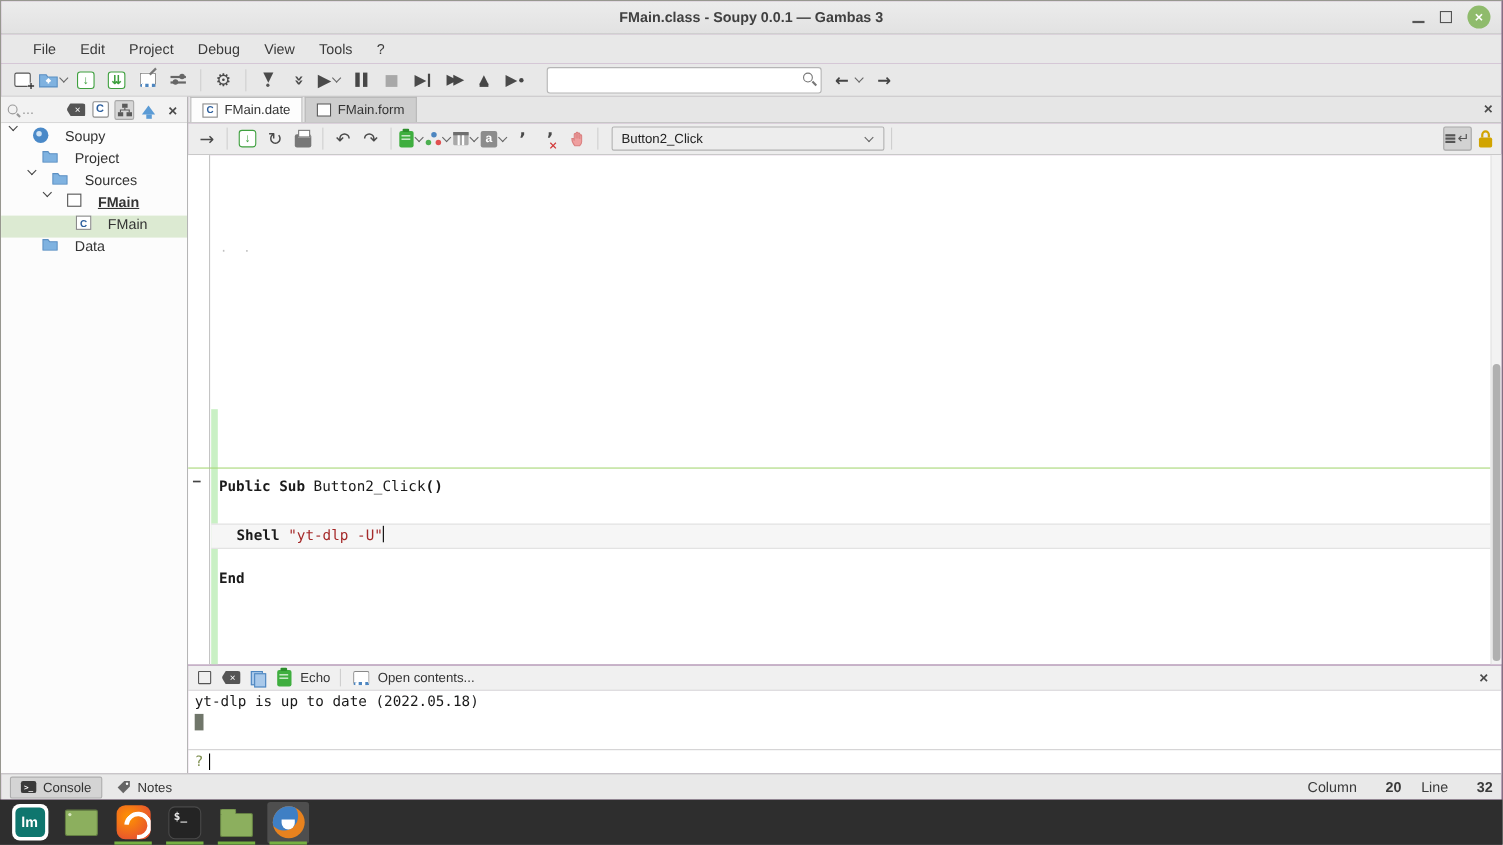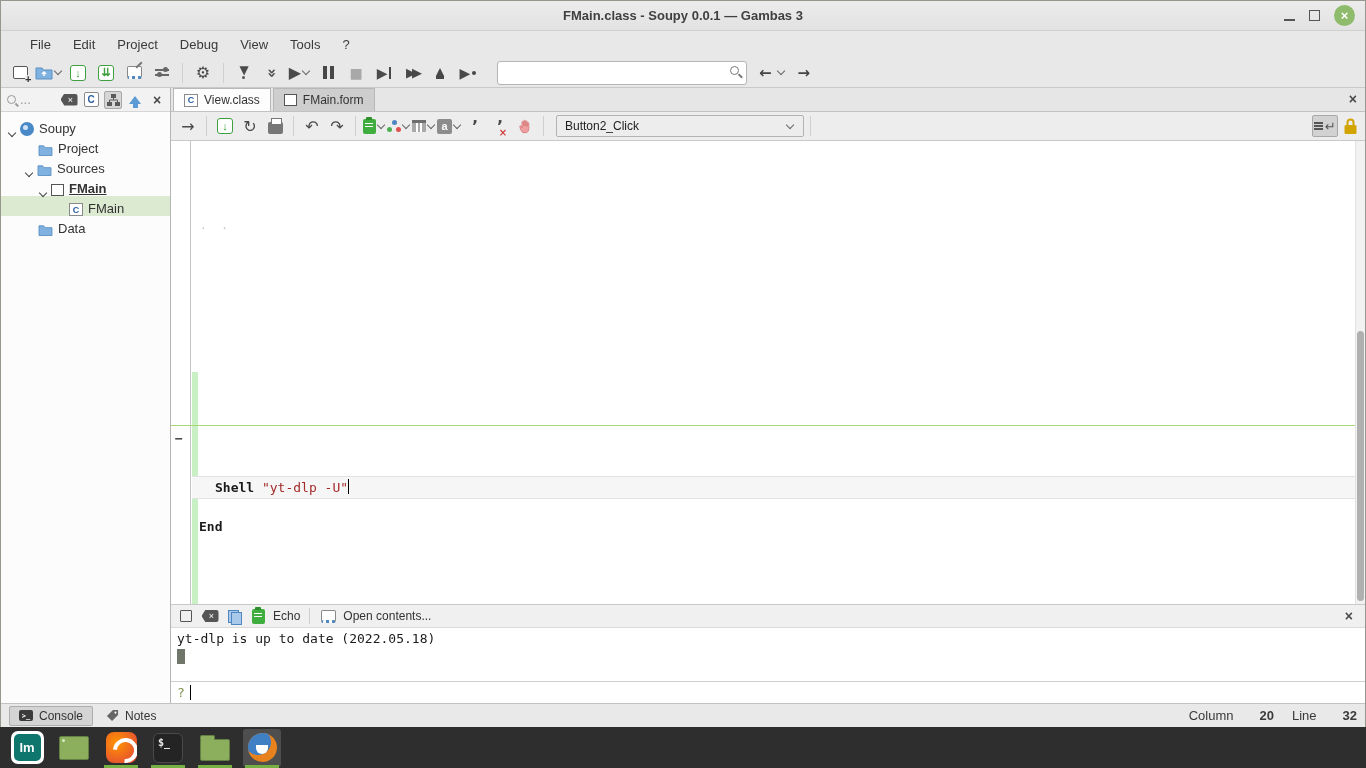--- a/index.html
+++ b/index.html
@@ -63,21 +63,21 @@
   .filter-dots{color:#9a9a9a;margin-right:auto}
   .mini-btn{min-width:18px;height:18px;display:flex;align-items:center;justify-content:center;border-radius:2px;font-size:11px;color:#444}
   .ic-backspace{width:17px;height:12px;background:#555;border-radius:3px;clip-path:polygon(22% 0,100% 0,100% 100%,22% 100%,0 50%);color:#fff;font-size:9px;display:flex;align-items:center;justify-content:center;padding-left:3px}
   .ic-cbox{width:15px;height:15px;border:1px solid #8a8a8a;background:#fff;color:#2d5f9e;font-weight:bold;font-size:10px;display:flex;align-items:center;justify-content:center;border-radius:2px}
   .pressed{background:#d6d6d6;border:1px solid #a8a8a8}
   .ic-upblue{width:0;height:0;border-left:6px solid transparent;border-right:6px solid transparent;border-bottom:8px solid #5b9bd5;position:relative}
   .ic-upblue::after{content:"";position:absolute;left:-2.5px;top:8px;width:5px;height:4px;background:#5b9bd5}
   .xglyph{font-size:14px;font-weight:bold;color:#4a4a4a}
 
   .tree{flex:1;background:#fcfcfc;padding-top:4px}
-  .trow{height:20px;display:flex;align-items:flex-end;gap:5px;white-space:nowrap}
+  .trow{height:20px;display:flex;align-items:flex-start;gap:15px;white-space:nowrap}
   .trow .chevT{width:6px;height:6px;border-right:1.3px solid #444;border-bottom:1.3px solid #444;transform:rotate(45deg);margin-top:-4px;flex:none}
   .tlabel{color:#333}
   .trow.sel{background:#dcead2}
   .bold-u{font-weight:bold;text-decoration:underline}
   .ic-proj{width:14px;height:14px;border-radius:50%;background:#4a89c8;position:relative;flex:none}
   .ic-proj::after{content:"";position:absolute;left:3px;top:3px;width:5px;height:5px;border-radius:50%;background:#cfe3f5}
   .ic-form{width:13px;height:12px;border:1.5px solid #555;background:#fff;flex:none}
   .ic-class{width:14px;height:13px;border:1px solid #8a8a8a;background:#fff;color:#2d5f9e;font-weight:bold;font-size:9px;display:flex;align-items:center;justify-content:center;flex:none}
 
   .main{flex:1;display:flex;flex-direction:column;min-width:0}
@@ -353,21 +353,21 @@
             <span class="tlabel">Data</span>
           </div>
         </div>
       </div>
 
       <div class="main">
 
         <div class="tabbar">
           <div class="dtab active">
             <span class="ic-class">C</span>
-            <span>View.class</span>
+            <span>FMain.date</span>
           </div>
           <div class="dtab inactive">
             <span class="ic-form"></span>
             <span>FMain.form</span>
           </div>
           <span class="tab-close xglyph">×</span>
         </div>
 
         <div class="edtoolbar">
           <div class="ebtn">
@@ -440,20 +440,21 @@
           </div>
         </div>
 
         <div class="editor">
           <div class="fold-gutter"></div>
           <div class="change-bar" style="background:#c9f0c4"></div>
           <div class="ws-dots">· ·</div>
           <div class="proc-sep" style="background:#a8d878"></div>
           <div class="fold-minus">−</div>
 
+          <div class="cline" style="left:28px;top:291px"><span class="kw">Public Sub </span><span>Button2_Click</span><span class="kw">()</span></div>
 
           <div class="curline-bg"></div>
           <div class="cline" style="left:44px;top:336px"><span class="kw">Shell </span><span style="color:#a52a2a">"yt-dlp -U"</span><span class="caret"></span></div>
 
           <div class="cline" style="left:28px;top:375px"><span class="kw">End</span></div>
 
           <div class="vscroll">
               <div class="vthumb"></div>
             </div>
         </div>

